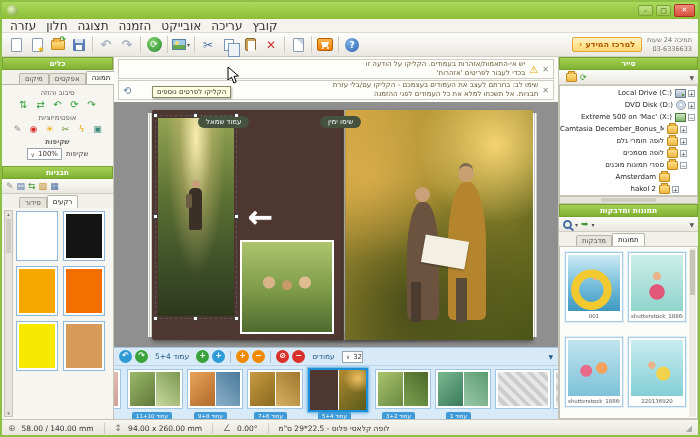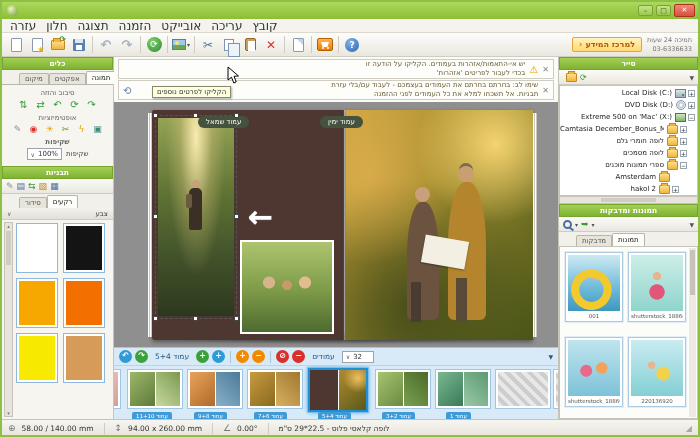--- a/index.html
+++ b/index.html
@@ -308,24 +308,20 @@
           <span class="mico" style="color:#8a8a8a">✎</span>
           <span class="mico">▤</span>
           <span class="mico" style="color:#3a9a30">⇆</span>
           <span class="mico" style="color:#c08a20">▧</span>
           <span class="mico">▦</span>
         </div>
         <div class="tabs">
           <span class="tab">סידור</span>
           <span class="tab active">רקעים</span>
         </div>
-        <div class="group-row">
-          <span style="font-size:6px;color:#666">∨</span>
-          <span>צבע</span>
-        </div>
         <div class="swatch-area">
           <div class="vscroll">
             <div class="up">▴</div>
               <div class="thumbbar"></div>
               <div class="dn">▾</div>
           </div>
           <div class="swgrid">
             <div class="swatch" style="background: rgb(255, 255, 255);"></div>
             <div class="swatch" style="background: rgb(20, 20, 20);"></div>
             <div class="swatch" style="background: rgb(246, 168, 0);"></div>
@@ -344,36 +340,36 @@
           <span class="x">✕</span>
           <span class="warn">⚠</span>
           <span class="txt">
             <span>יש אי-התאמות/אזהרות בעמודים. הקליקו על הודעה זו</span><br>
             <span>בכדי לעבור לפריטים 'אזהרות'</span>
           </span>
         </div>
         <div class="msg">
           <span class="x">✕</span>
           <span class="txt">
-            <span>שימו לב: בחרתם בחרתם את העמודים בעצמכם - לעבוד עם/בלי עזרת</span><br>
+            <span>שימו לב: בחרתם לעצב את העמודים בעצמכם - הקליקו עם/בלי עזרת</span><br>
             <span>תבניות. אל תשכחו למלא את כל העמודים לפני ההזמנה</span>
           </span>
           <span class="refr">⟲</span>
         </div>
       </div>
       <div class="tooltip">הקליקו לפרטים נוספים</div>
       <div class="cursor">
         <svg width="12" height="18" viewBox="0 0 12 18">
             <polygon points="1,1 1,14 4.5,11.2 6.8,17 9.2,15.9 7,10.3 11.5,10" fill="#fff" stroke="#000" stroke-width="1"></polygon>
           </svg>
       </div>
 
       <div class="canvas">
         <div class="pill" style="left:84px">עמוד שמאל</div>
-        <div class="pill" style="left:206px">עמוד ימין</div>
+        <div class="pill" style="left:206px">שימו ימין</div>
         <div class="bookshadow"></div>
 
         <div class="page left">
           <div class="pagedge l"></div>
           <div class="photo-strip">
               <div class="hiker"></div>
             </div>
           <div class="sel">
             <span class="hdl" style="left:-3px;top:-3px"></span>
             <span class="hdl" style="left:50%;top:-3px;margin-left:-3px"></span>
@@ -407,21 +403,21 @@
           <span class="slabel">עמוד 5+4</span>
           <span class="cbtn" style="background:#3aa23a">+</span>
           <span class="cbtn" style="background:#2e9bd6">+</span>
           <span class="ssep"></span>
           <span class="cbtn" style="background:#f08a00">+</span>
           <span class="cbtn" style="background:#f08a00">−</span>
           <span class="ssep"></span>
           <span class="cbtn" style="background:#d9302c">⊘</span>
           <span class="cbtn" style="background:#d9302c">−</span>
           <span class="slabel">עמודים</span>
-          <span class="combo" style="width:32px">
+          <span class="combo" style="width:21px">
             <span style="font-size:6px;color:#666">∨</span>
             <span>32</span>
           </span>
           <span style="margin-left:auto;font-size:6px;color:#245a80">▼</span>
         </div>
         <div class="strip-thumbs">
           <div class="sthumb" style="left:-8px;width:14px">
               <div class="half" style="width:100%;background:linear-gradient(135deg,#e8c0b8,#cfa09a)"></div>
             </div>
           <div class="sthumb" style="left:14px">
@@ -463,21 +459,21 @@
     <div class="col-right">
       <div class="explorer">
         <div class="panel-h">סייר</div>
         <div class="mini-toolbar">
           <span class="fi folder" style="position:relative"></span>
           <span class="mico" style="color:#3a9a30;font-size:8px">⟳</span>
           <span style="margin-left:auto;font-size:6px;color:#555">▼</span>
         </div>
         <div class="tree">
           <div class="trow">
-              <span class="nm">Local Disk (C:)</span>
+              <span class="nm">Local Drive (C:)</span>
               <span class="fi drive"></span>
               <span class="expander">+</span>
             </div>
           <div class="trow">
               <span class="nm">DVD Disk (D:)</span>
               <span class="fi dvd"></span>
               <span class="expander">+</span>
             </div>
           <div class="trow">
               <span class="nm">Extreme 500 on 'Mac' (X:)</span>

